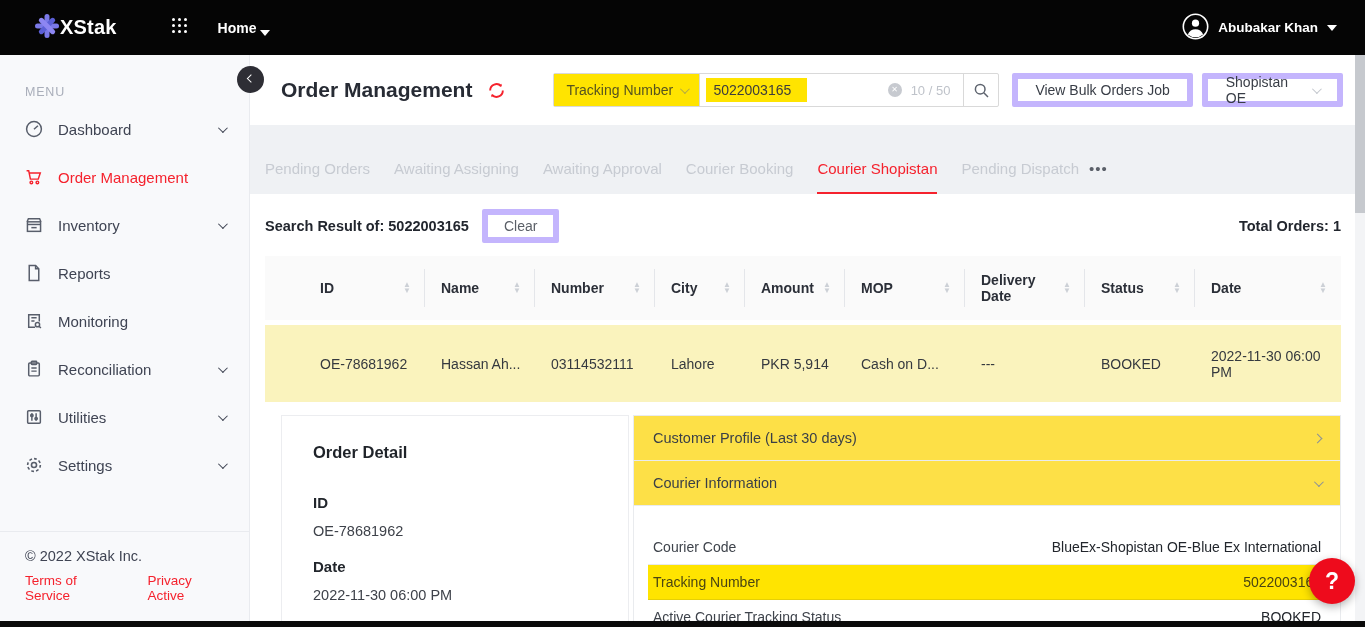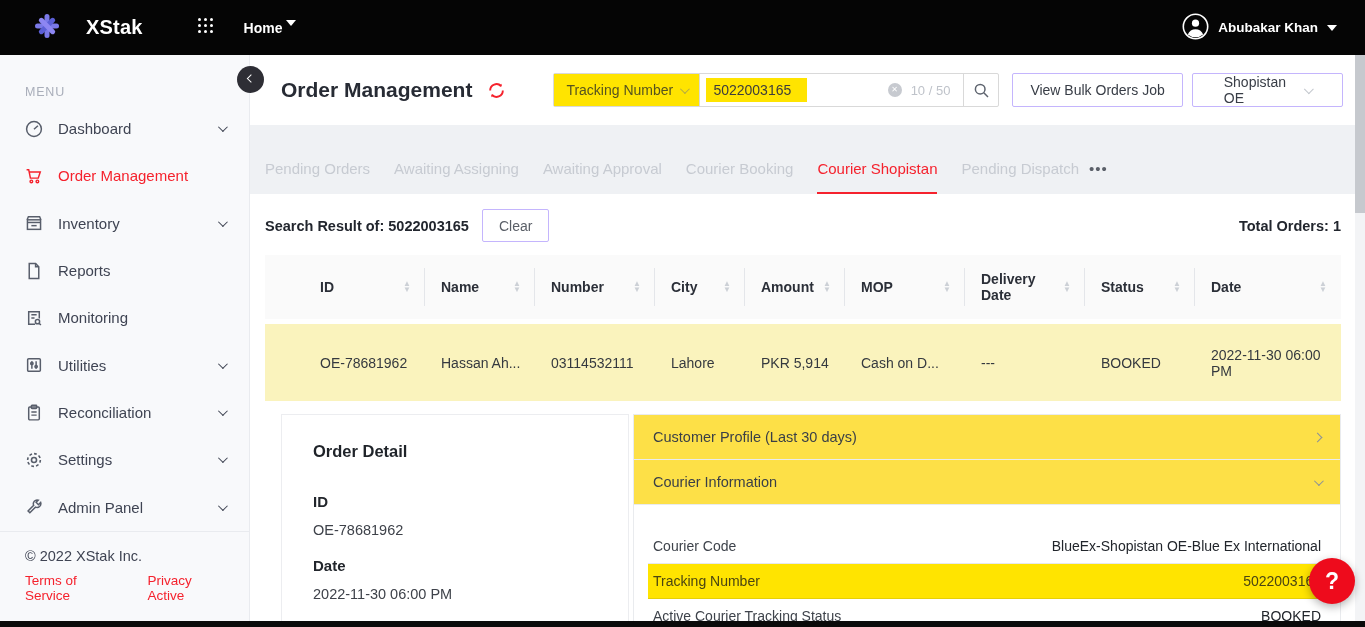--- a/index.html
+++ b/index.html
@@ -3,24 +3,24 @@
 <meta charset="utf-8">
 <style>
   * { box-sizing: border-box; }
   html,body { margin:0; padding:0; }
   body {
     width:1365px; height:627px; overflow:hidden; position:relative;
     font-family:"Liberation Sans", sans-serif; background:#fff; color:#2b2f38;
   }
   
   .topbar { height:55px; background:#050505; display:flex; align-items:center; padding:0 28px 0 34px; }
-  .brand { display:flex; align-items:center; gap:26px; }
+  .brand { display:flex; align-items:center; gap:0; }
   .brand-name { color:#fff; font-size:20px; font-weight:700; letter-spacing:.2px; }
   .grid-icon { margin-left:54px; }
-  .home { display:flex; align-items:flex-start; gap:3px; margin-left:30px; color:#fff; font-size:14px; font-weight:700; cursor:pointer; }
+  .home { display:flex; align-items:flex-end; gap:3px; margin-left:30px; color:#fff; font-size:14px; font-weight:700; cursor:pointer; }
   .caret-down { width:0; height:0; border-left:5px solid transparent; border-right:5px solid transparent; border-top:6px solid #fff; }
   .user { margin-left:auto; display:flex; align-items:center; gap:9px; color:#fff; font-size:13.5px; font-weight:700; cursor:pointer; }
   
   .layout { display:flex; height:572px; }
   .sidebar { width:250px; background:#f8f9fb; border-right:1px solid #e9ebef; display:flex; flex-direction:column; padding-top:22px; }
   .menu-label { color:#a9aeba; font-size:12.5px; letter-spacing:.8px; margin:8px 0 6px 25px; }
   .nav-item { height:48px; display:flex; align-items:center; padding:0 24px 0 25px; gap:15px; font-size:15px; color:#3f4453; cursor:pointer; }
   .nav-item .icon { width:18px; height:18px; display:flex; align-items:center; justify-content:center; flex:none; }
   .nav-item svg { stroke:#585e6b; }
   .nav-item.active { color:#f5222d; }
@@ -43,23 +43,23 @@
   .refresh-btn { margin-left:15px; cursor:pointer; display:flex; }
   .search-box { display:flex; align-items:stretch; height:34px; border:1px solid #d9d9d9; border-radius:2px; background:#fff; width:446px; margin-left:47px; flex:none; }
   .search-select { background:#ffe400; display:flex; align-items:center; justify-content:space-between; padding:0 12px; width:146px; font-size:14px; color:#56531f; border-right:1px solid #d9d9d9; cursor:pointer; }
   .search-select .chev { border-color:#b4aa43; }
   .search-input { flex:1; display:flex; align-items:center; padding:0 9px 0 6px; font-size:14px; color:#3c3c3c; cursor:text; }
   .search-input mark { background:#ffe400; color:#3c3c3c; padding:4px 16px 4px 7px; }
   .clear-icon { margin-left:auto; width:14px; height:14px; border-radius:50%; background:#c7cad0; color:#fff; font-size:8px; line-height:14px; text-align:center; cursor:pointer; flex:none; }
   .clear-icon::before { content:"✕"; }
   .counter { color:#bfc3ca; font-size:13px; margin:0 4px 0 9px; white-space:nowrap; }
   .search-btn { width:35px; border-left:1px solid #d9d9d9; display:flex; align-items:center; justify-content:center; cursor:pointer; }
-  .btn { height:34px; border:1px solid #c4b5fd; border-radius:2px; background:#fff; font-size:14px; color:#383d46; display:flex; align-items:center; cursor:pointer; }
+  .btn { height:34px; border:6px solid #c4b5fd; border-radius:2px; background:#fff; font-size:14px; color:#383d46; display:flex; align-items:center; cursor:pointer; }
   .bulk-btn { margin-left:13px; padding:0 17px; white-space:nowrap; }
-  .store-select { margin-left:9px; width:161px; justify-content:space-between; padding:0 31px; }
+  .store-select { margin-left:9px; width:161px; justify-content:space-between; padding:0 18px; }
   .store-select .chev { border-color:#c3c7cd; }
   
   .tabs-strip { background:#eff1f4; height:69px; display:flex; align-items:flex-end; padding:0 12px 0 15px; }
   .tabs { display:flex; gap:24px; overflow:hidden; }
   .tab { font-size:15px; color:#c7cbd2; padding:16px 0 17px; white-space:nowrap; cursor:pointer; }
   .tab.active { color:#f5222d; border-bottom:2px solid #f5222d; padding-bottom:15px; }
   .more-tabs { color:#5b6069; font-size:15px; letter-spacing:1px; padding:16px 4px 17px 10px; cursor:pointer; }
   .more-tabs::before { content:"•••"; }
   
   .result-bar { display:flex; align-items:center; padding:15px 24px 11px 15px; }
@@ -208,62 +208,53 @@
             <circle cx="11.8" cy="12" r="2"></circle>
             <path d="M13.3 13.5 15 15.2"></path>
         </svg>
       </span>
       <span class="nav-label">Monitoring</span>
     </div>
 
     <div class="nav-item">
       <span class="icon">
         <svg width="18" height="18" viewBox="0 0 17 17" fill="none" stroke-width="1.4">
+          <rect x="3.5" y="2.8" width="10" height="12.2" rx="1"></rect>
+            <rect x="6" y="1.2" width="5" height="3" rx="0.6"></rect>
+            <path d="M6 7.5h5M6 10.5h5"></path>
+        </svg>
+      </span>
+      <span class="nav-label">Reconciliation</span>
+      <span class="chev down"></span>
+    </div>
+
+    <div class="nav-item">
+      <span class="icon">
+        <svg width="18" height="18" viewBox="0 0 17 17" fill="none" stroke-width="1.4">
           <rect x="2.5" y="2.5" width="12" height="12" rx="1"></rect>
             <path d="M6.5 5v7M10.5 5v7"></path>
             <circle cx="6.5" cy="7" r="1.1"></circle>
             <circle cx="10.5" cy="10" r="1.1"></circle>
         </svg>
       </span>
       <span class="nav-label">Utilities</span>
       <span class="chev down"></span>
     </div>
 
     <div class="nav-item">
       <span class="icon">
-        <svg width="18" height="18" viewBox="0 0 17 17" fill="none" stroke-width="1.4">
-          <rect x="3.5" y="2.8" width="10" height="12.2" rx="1"></rect>
-            <rect x="6" y="1.2" width="5" height="3" rx="0.6"></rect>
-            <path d="M6 7.5h5M6 10.5h5"></path>
-        </svg>
-      </span>
-      <span class="nav-label">Reconciliation</span>
-      <span class="chev down"></span>
-    </div>
-
-    <div class="nav-item">
-      <span class="icon">
         <svg width="18" height="18" viewBox="0 0 17 17" fill="none" stroke-width="1.5">
           <circle cx="8.5" cy="8.5" r="6" stroke-dasharray="2.6 2"></circle>
             <circle cx="8.5" cy="8.5" r="2.4"></circle>
         </svg>
       </span>
       <span class="nav-label">Settings</span>
       <span class="chev down"></span>
     </div>
 
-    <div class="nav-item">
-      <span class="icon">
-        <svg width="18" height="18" viewBox="0 0 17 17" fill="none" stroke-width="1.4">
-          <path d="M14.8 4.2a3.6 3.6 0 0 1-4.9 4.4L4.6 13.9 2.9 12.2l5.3-5.3a3.6 3.6 0 0 1 4.4-4.9L10.5 4.1l2.2 2.2z"></path>
-        </svg>
-      </span>
-      <span class="nav-label">Admin Panel</span>
-      <span class="chev down"></span>
-    </div>
 
     <div class="side-footer">
       <div class="copyright">© 2022 XStak Inc.</div>
       <div class="side-links">
         <span>Terms of Service</span>
         <span>Privacy Active</span>
       </div>
     </div>
   </div>
 

